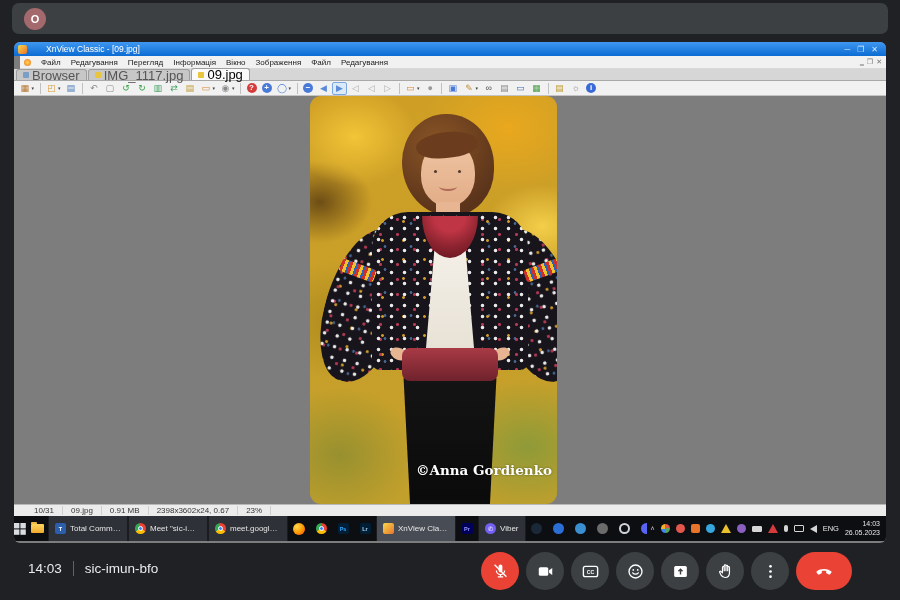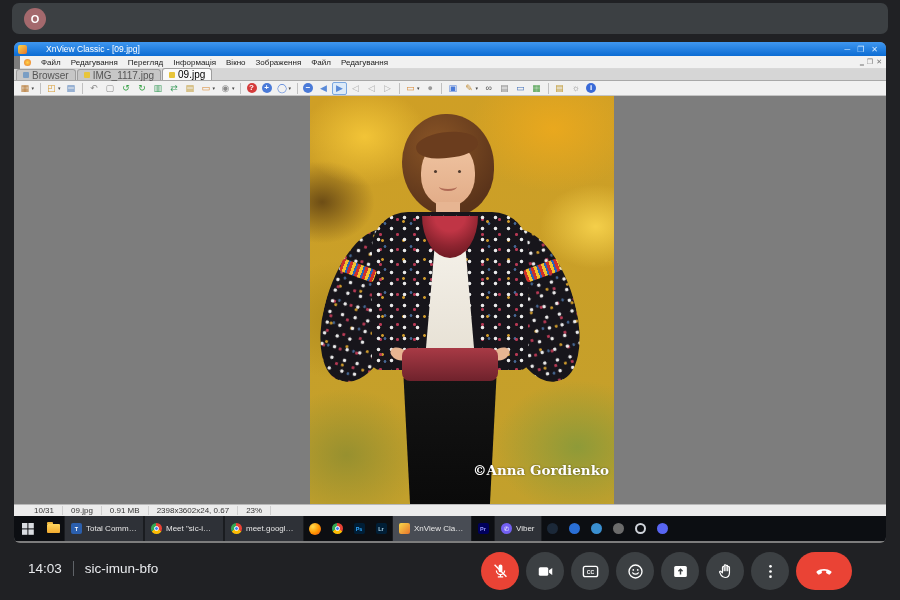--- a/index.html
+++ b/index.html
@@ -26,48 +26,48 @@
   .win-btns span{cursor:default;}
 
   .menubar{height:13px;background:#f1f1f1;display:flex;align-items:center;font-size:8px;color:#1a1a1a;
     padding:0 4px;border-bottom:1px solid #d8d8d8;margin-left:6px;}
   .menu-ico{width:7px;height:7px;border-radius:50%;background:radial-gradient(#ffd54a,#e8742b);margin-right:5px;}
   .menu-item{padding:0 5px;white-space:nowrap;}
   .mdi-btns{margin-left:auto;display:flex;gap:3px;color:#777;font-size:7px;}
 
   .tabbar{height:12px;background:#d6d6d6;display:flex;align-items:flex-end;padding-left:2px;
     border-bottom:1px solid #a8a8a8;}
-  .tab{height:11px;display:flex;align-items:center;gap:3px;font-size:10px;color:#555;background:#c7c7c7;
+  .tab{height:11px;display:flex;align-items:center;gap:3px;font-size:13px;color:#555;background:#c7c7c7;
     border:1px solid #9e9e9e;border-bottom:none;border-radius:3px 3px 0 0;padding:0 6px;margin-right:1px;}
   .tab.active{background:#fafafa;color:#000;height:12px;}
   .tab .tico{width:6px;height:6px;border-radius:1px;}
 
   .toolbar{height:15px;background:#f1f1f1;border-bottom:1px solid #c4c4c4;display:flex;align-items:center;
     padding:0 3px;}
   .tbtn{height:13px;display:flex;align-items:center;padding:0 1px;margin:0 .5px;border:1px solid transparent;}
   .tbtn.hl{border:1px solid #7aa7e0;background:#dceaf8;border-radius:2px;}
   .tico2{width:11px;height:11px;display:flex;align-items:center;justify-content:center;font-size:9px;
     line-height:1;}
   .tico2.round{border-radius:50%;font-size:8px;font-weight:bold;width:10px;height:10px;}
   .dd{font-size:5px;color:#444;margin-left:1px;}
   .tsep{width:1px;height:11px;background:#c0c0c0;margin:0 3px;}
 
   .viewer{position:relative;height:408px;background:#7d7d7d;overflow:hidden;}
 
   
-  .photo{position:absolute;left:296px;top:0;width:304px;height:408px;overflow:hidden;
+  .photo{position:absolute;left:296px;top:0;width:247px;height:408px;overflow:hidden;
     background:
       radial-gradient(90px 70px at 18% 10%,#f2c437 0%,rgba(242,196,55,0) 70%),
       radial-gradient(120px 90px at 80% 8%,#e9a81e 0%,rgba(233,168,30,0) 70%),
       radial-gradient(80px 60px at 94% 32%,#f4cf4a 0%,rgba(244,207,74,0) 70%),
       radial-gradient(70px 55px at 4% 26%,#6d4d15 0%,rgba(109,77,21,0) 75%),
       radial-gradient(100px 85px at 10% 55%,#b08c1e 0%,rgba(176,140,30,0) 70%),
       radial-gradient(110px 95px at 12% 88%,#97902f 0%,rgba(151,144,47,0) 70%),
       radial-gradient(120px 95px at 88% 86%,#8e9a38 0%,rgba(142,154,56,0) 70%),
-      linear-gradient(#cf9f25,#c2a02c);}
+      linear-gradient(#cf9f25,#c2a02c); border-radius: 11px;}
   .photo *{position:absolute;}
   .hair{left:92px;top:18px;width:92px;height:102px;border-radius:48% 52% 46% 54%;
     background:radial-gradient(circle at 38% 30%,#8a5526,#5a331a 75%);}
   .face{left:111px;top:44px;width:54px;height:66px;border-radius:50% 50% 46% 46%;
     background:linear-gradient(#f0c5a2,#e2ac88);}
   .fringe{left:106px;top:36px;width:62px;height:26px;border-radius:50% 60% 45% 55%;
     background:#6b3d1e;transform:rotate(-8deg);}
   .eyes{left:124px;top:74px;width:3px;height:3px;border-radius:50%;background:#4f3a2e;
     box-shadow:24px 0 0 #4f3a2e;}
   .smile{left:129px;top:86px;width:18px;height:9px;border-radius:0 0 50% 50%;
@@ -411,20 +411,36 @@
         <div class="tb-cell">
           <span class="ic-dot" style="background: rgb(107, 107, 107);"></span>
         </div>
         <div class="tb-cell">
           <span class="ic-ring"></span>
         </div>
         <div class="tb-cell">
           <span class="ic-dot" style="background: rgb(88, 101, 242);"></span>
         </div>
       </div>
+    <div class="tb-tray" id="tb-tray">
+        <span class="tray-chev">˄</span>
+        <span class="tray-ic multi"></span>
+        <span class="tray-ic dot" style="background: rgb(226, 87, 76);"></span>
+        <span class="tray-ic square" style="background: rgb(232, 115, 43);"></span>
+        <span class="tray-ic dot" style="background: rgb(53, 166, 222);"></span>
+        <span class="tray-ic tri"></span>
+        <span class="tray-ic dot" style="background: rgb(138, 95, 192);"></span>
+        <span class="tray-ic battery"></span>
+        <span class="tray-ic tri red"></span>
+        <span class="tray-ic mic"></span>
+        <span class="tray-ic display"></span>
+        <span class="tray-ic volume"></span>
+        <span class="tray-lang">ENG</span>
+        <span class="tray-clock"><span>14:03</span><br><span>26.05.2023</span></span>
+      </div>
   </div>
 </div>
 
 <div class="meetbar">
   <div class="meet-info">
     <span>14:03</span>
     <span class="meet-div"></span>
     <span>sic-imun-bfo</span>
   </div>
   <div class="controls" id="meet-controls">

